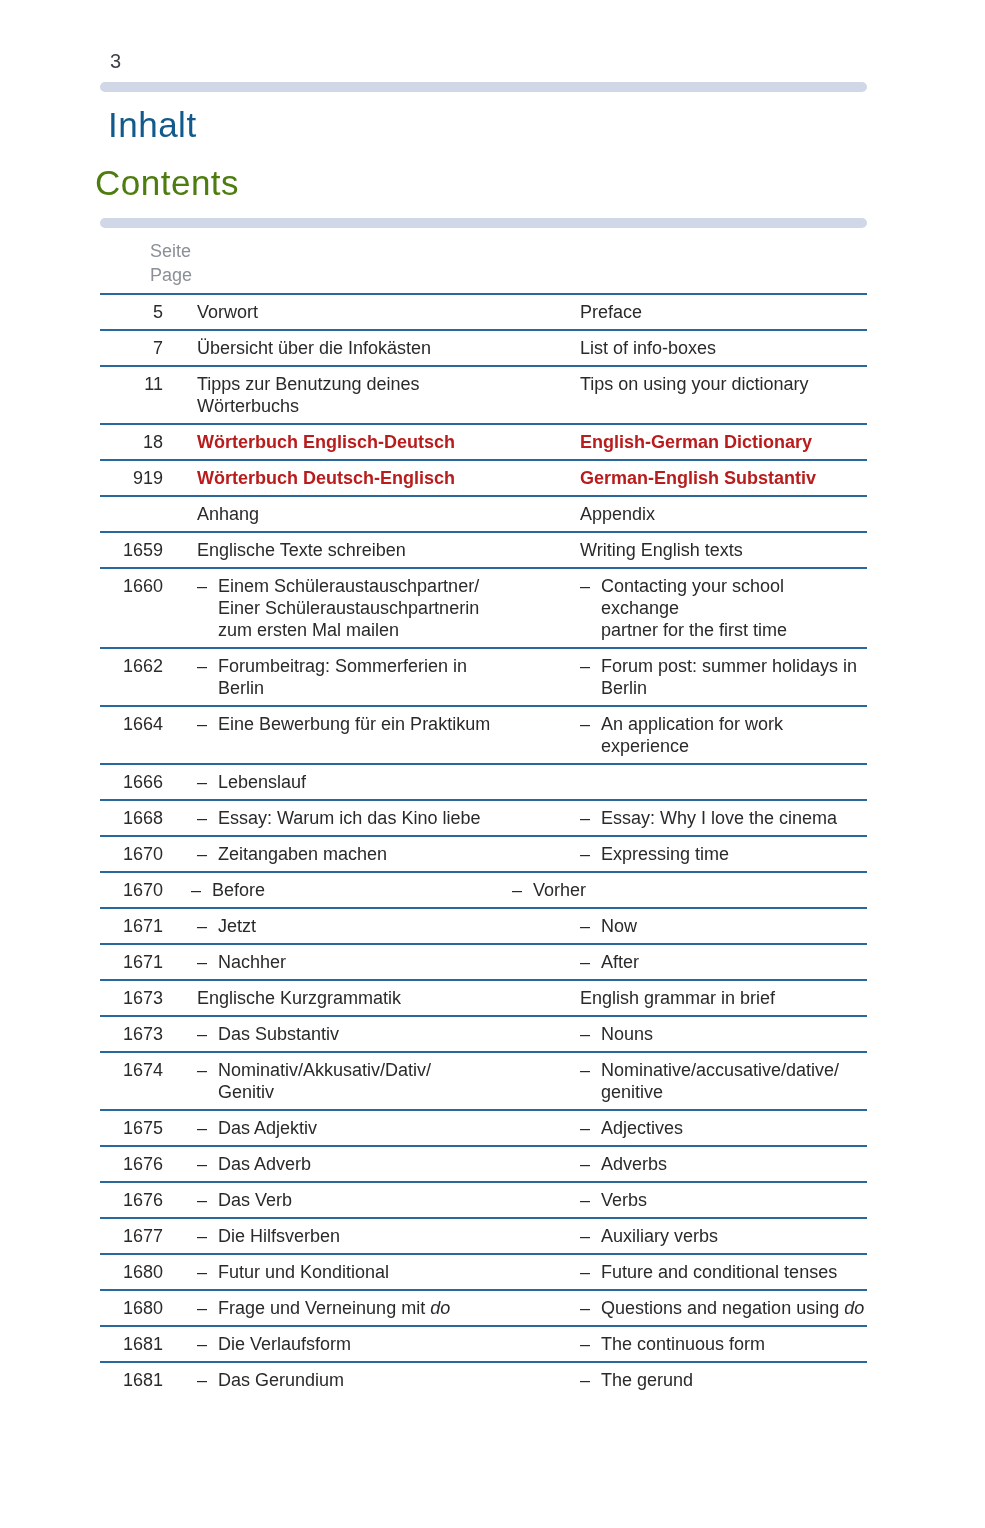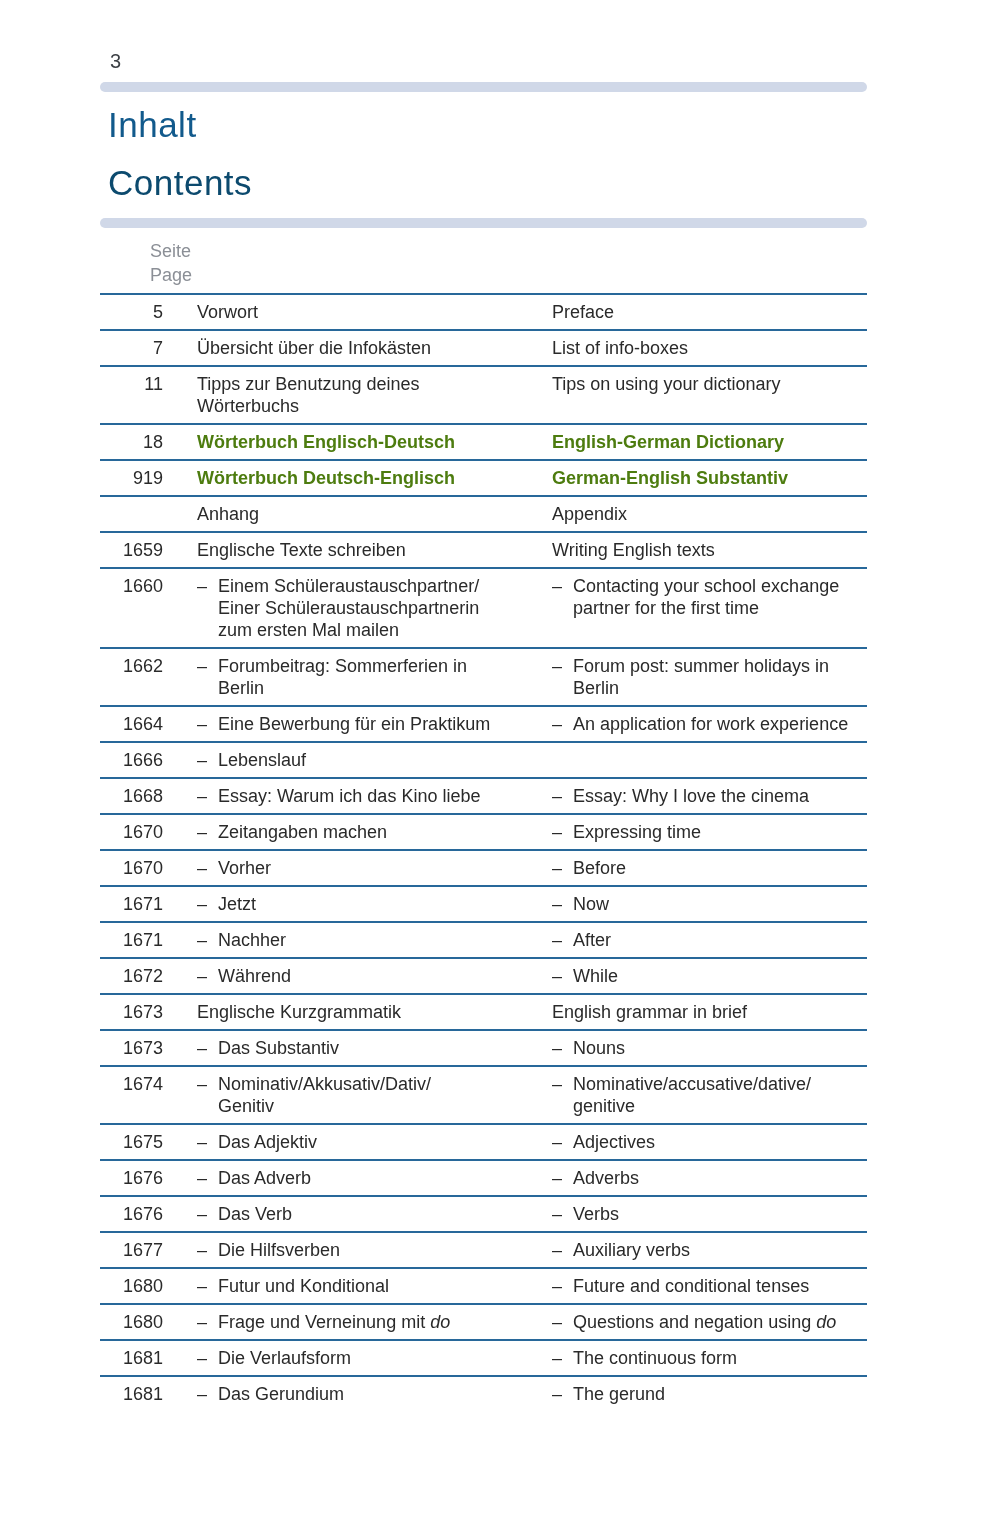--- a/index.html
+++ b/index.html
@@ -23,23 +23,23 @@
   }
   .bar-top { top: 82px; }
   .bar-bottom { top: 218px; }
 
   .title-de {
     position: absolute; left: 108px; top: 105px;
     font-size: 35px; font-weight: 400; letter-spacing: 0.5px;
     color: #125a8c; line-height: 40px;
   }
   .title-en {
-    position: absolute; left: 108px; top: 163px;
+    position: absolute; left: 95px; top: 163px;
     font-size: 35px; font-weight: 400; letter-spacing: 0.5px;
-    color: #0c4a6e; line-height: 40px;
+    color: #4d7c0f; line-height: 40px;
   }
 
   .col-header {
     position: absolute; left: 110px; top: 239px;
     font-size: 18px; line-height: 24px; color: #8b8f96; margin-left: 40px;
   }
 
   .toc-table {
     position: absolute; left: 100px; top: 293px; width: 767px;
   }
@@ -49,27 +49,27 @@
     padding: 6px 0;
   }
   .cell { font-size: 18px; line-height: 22px; color: #2a2a2a; }
   .cell-num {
     flex: none; width: 63px; text-align: right;
   }
   .cell-de {
     flex: none; width: 389px; padding-left: 34px;
   }
   .cell-en {
-    flex: 1; padding-left: 0;
+    flex: 1; padding-left: 0; margin-left: 28px;
   }
   .cell-de.indent { padding-left: 55px; text-indent: -21px; }
   .cell-en.indent { padding-left: 21px; text-indent: -21px; }
   .dash { display: inline-block; width: 21px; text-indent: 0; }
   .toc-row.brand .cell-de, .toc-row.brand .cell-en {
-    color: #4d7c0f; font-weight: 700;
+    color: #b91c1c; font-weight: 700;
   }
   i { font-style: italic; }
 </style>
 </head>
 <body>
 
 <div class="page">
 
   <div class="page-number">3</div>
 
@@ -159,41 +159,36 @@
   </div>
 
   <div class="toc-row">
     <div class="cell cell-num">1670</div>
     <div class="cell cell-de indent"><span class="dash">–</span>Zeitangaben machen</div>
     <div class="cell cell-en indent"><span class="dash">–</span>Expressing time</div>
   </div>
 
   <div class="toc-row">
     <div class="cell cell-num">1670</div>
+    <div class="cell cell-en indent"><span class="dash">–</span>Before</div>
     <div class="cell cell-de indent"><span class="dash">–</span>Vorher</div>
-    <div class="cell cell-en indent"><span class="dash">–</span>Before</div>
   </div>
 
   <div class="toc-row">
     <div class="cell cell-num">1671</div>
     <div class="cell cell-de indent"><span class="dash">–</span>Jetzt</div>
     <div class="cell cell-en indent"><span class="dash">–</span>Now</div>
   </div>
 
   <div class="toc-row">
     <div class="cell cell-num">1671</div>
     <div class="cell cell-de indent"><span class="dash">–</span>Nachher</div>
     <div class="cell cell-en indent"><span class="dash">–</span>After</div>
   </div>
 
-  <div class="toc-row">
-    <div class="cell cell-num">1672</div>
-    <div class="cell cell-de indent"><span class="dash">–</span>Während</div>
-    <div class="cell cell-en indent"><span class="dash">–</span>While</div>
-  </div>
 
   <div class="toc-row">
     <div class="cell cell-num">1673</div>
     <div class="cell cell-de">Englische Kurzgrammatik</div>
     <div class="cell cell-en">English grammar in brief</div>
   </div>
 
   <div class="toc-row">
     <div class="cell cell-num">1673</div>
     <div class="cell cell-de indent"><span class="dash">–</span>Das Substantiv</div>

